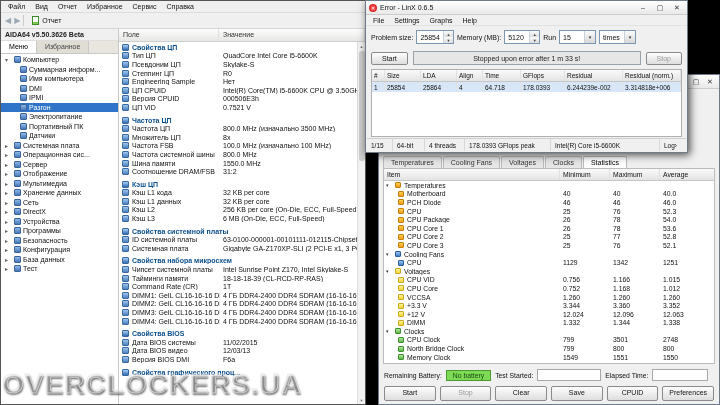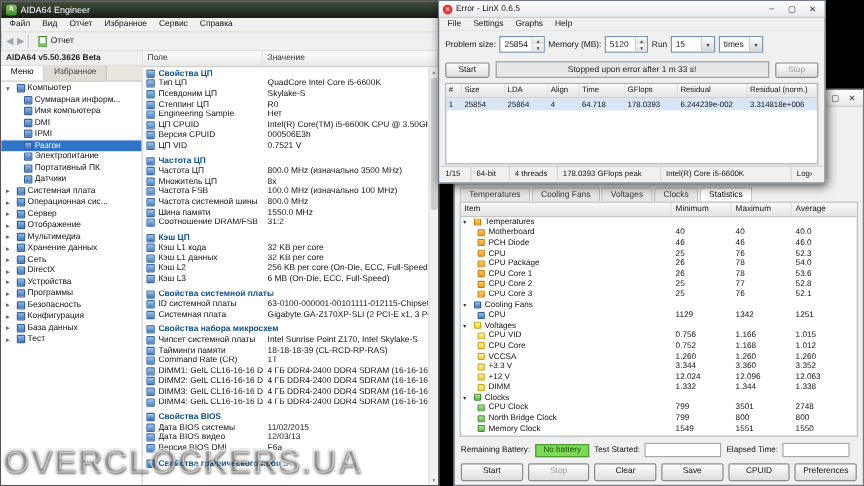--- a/index.html
+++ b/index.html
@@ -105,24 +105,20 @@
   .stab-btns { position:absolute; left:5px; right:5px; bottom:3px; height:15px; display:flex; gap:4px; }
   .stab-btns .btn { flex:1; padding:2px 0; }
 
   
   .watermark { position:absolute; left:2px; top:368px; z-index:100; font-size:28px; font-weight:bold; letter-spacing:1px; color:rgba(255,255,255,0.14); -webkit-text-stroke:1px rgba(225,225,225,0.75); text-shadow:1px 2px 2px rgba(0,0,0,0.55); white-space:nowrap; }
 </style>
 </head>
 <body>
 
 <div class="aida">
-  <div class="aida-title">
-    <span class="app-icon">A</span>
-    <span>AIDA64 Engineer</span>
-  </div>
   <div class="aida-menu">
 
   <span>Файл</span>
       <span>Вид</span>
       <span>Отчет</span>
       <span>Избранное</span>
       <span>Сервис</span>
       <span>Справка</span>
     </div>
   <div class="aida-toolbar">

